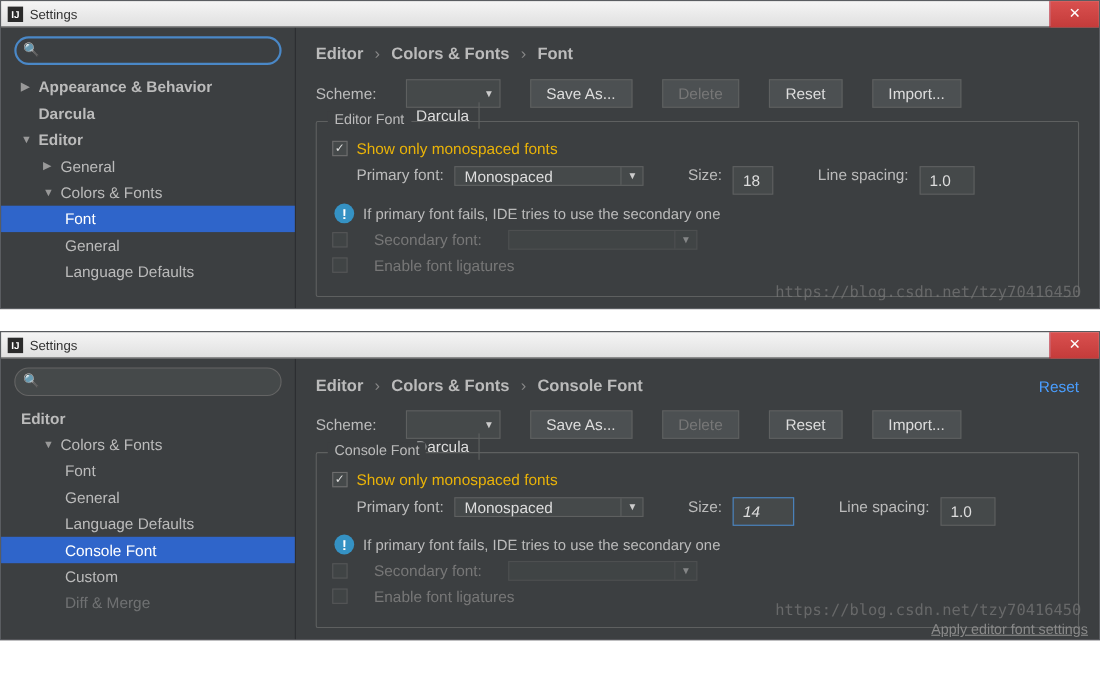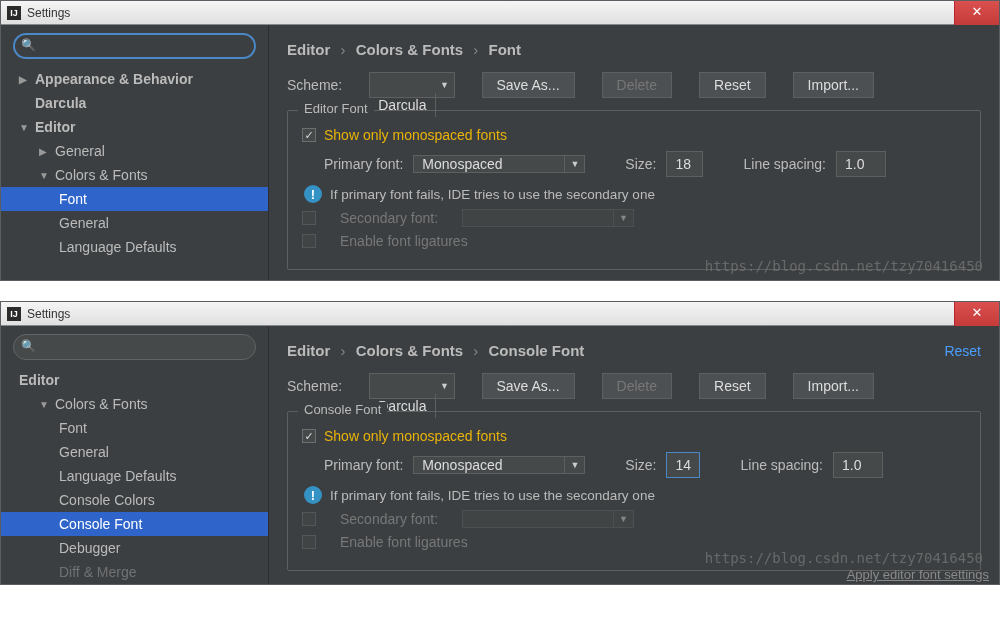--- a/index.html
+++ b/index.html
@@ -32,21 +32,21 @@
     .combo-text { padding: 0 8px; font-size: 14px; color: #ddd; border-right: 1px solid #5e6060; height: 100%; display: flex; align-items: center; margin-top: 39px; }
     .combo-arrow { width: 18px; text-align: center; color: #ccc; font-size: 9px; }
     .btn { background: #4c5052; border: 1px solid #5e6060; color: #ddd; height: 26px; padding: 0 14px; font-size: 14px; cursor: pointer; }
     .btn[disabled] { color: #777; }
     .fieldset { border: 1px solid #5e6060; border-radius: 2px; padding: 10px 14px 14px 14px; margin-top: 6px; position: relative; }
     .fieldset-title { position: absolute; top: -10px; left: 10px; background: #3c3f41; padding: 0 6px; font-size: 13px; color: #bbbbbb; }
     .cb-row { display: flex; align-items: center; gap: 8px; font-size: 14px; color: #eab308; margin: 6px 0; }
     .checkbox { width: 14px; height: 14px; border: 1px solid #6e6e6e; background: #45494a; display: inline-flex; align-items: center; justify-content: center; }
     .checkbox.checked::after { content: "✓"; color: #ddd; font-size: 11px; line-height: 1; }
     .checkbox.disabled { opacity: 0.5; }
-    .font-row { display: flex; align-items: center; gap: 10px; margin: 8px 0 8px 22px; flex-wrap: wrap; }
+    .font-row { display: flex; align-items: flex-start; gap: 10px; margin: 8px 0 8px 22px; flex-wrap: wrap; }
     .input-text { background: #45494a; border: 1px solid #5e6060; height: 26px; color: #ddd; padding: 0 8px; font-size: 14px; }
     .select-like { display: inline-flex; align-items: center; background: #45494a; border: 1px solid #5e6060; height: 18px; }
     .select-text { padding: 0 8px; font-size: 14px; color: #ddd; min-width: 150px; }
     .select-arrow { width: 20px; border-left: 1px solid #5e6060; text-align: center; color: #ccc; font-size: 9px; height: 100%; display: flex; align-items: center; justify-content: center; }
     .info-row { display: flex; align-items: center; gap: 8px; font-size: 13.5px; color: #bbbbbb; margin: 6px 0 6px 2px; }
     .info-icon { width: 18px; height: 18px; border-radius: 50%; background: #3592c4; color: #fff; font-weight: bold; font-size: 13px; display: inline-flex; align-items: center; justify-content: center; }
     .watermark { position: absolute; right: 16px; bottom: 6px; color: #7a7a7a; font-family: monospace; font-size: 14px; opacity: 0.7; }
     .apply-editor { position: absolute; right: 10px; bottom: 2px; font-size: 13px; color: #8a8a8a; text-decoration: underline; }
     .cb-row.disabled { color: #777; gap: 24px; }
   </style>
@@ -178,28 +178,25 @@
         </div>
       <div class="tree-item tree-indent-2">
           <span>Font</span>
         </div>
       <div class="tree-item tree-indent-2">
           <span>General</span>
         </div>
       <div class="tree-item tree-indent-2">
           <span>Language Defaults</span>
         </div>
-      <div class="tree-item tree-indent-2">
-          <span>Console Colors</span>
-        </div>
       <div class="tree-item tree-indent-2 selected">
           <span>Console Font</span>
         </div>
       <div class="tree-item tree-indent-2">
-          <span>Debugger</span>
+          <span>Custom</span>
         </div>
       <div class="tree-item tree-indent-2" style="opacity:.4">
           <span>Diff &amp; Merge</span>
         </div>
     </div>
     <div class="main">
       <div class="breadcrumb">
         <span>
           <span>Editor</span>
           <span class="bc-sep">›</span>
@@ -227,21 +224,21 @@
           <span>Show only monospaced fonts</span>
         </div>
         <div class="font-row">
           <span class="label">Primary font:</span>
           <span class="select-like">
             <span class="select-text">Monospaced</span>
             <span class="select-arrow">▼</span>
           </span>
           <span style="width:20px"></span>
           <span class="label">Size:</span>
-          <input class="input-text" style="width: 34px; border-color: rgb(74, 136, 199);" value="14">
+          <input class="input-text" style="width: 56px; border-color: rgb(74, 136, 199); font-style: italic;" value="14">
           <span style="width:20px"></span>
           <span class="label">Line spacing:</span>
           <input class="input-text" style="width: 50px;" value="1.0">
         </div>
         <div class="info-row">
           <span class="info-icon">!</span>
           <span>If primary font fails, IDE tries to use the secondary one</span>
         </div>
         <div class="cb-row disabled">
           <span class="checkbox disabled"></span>

